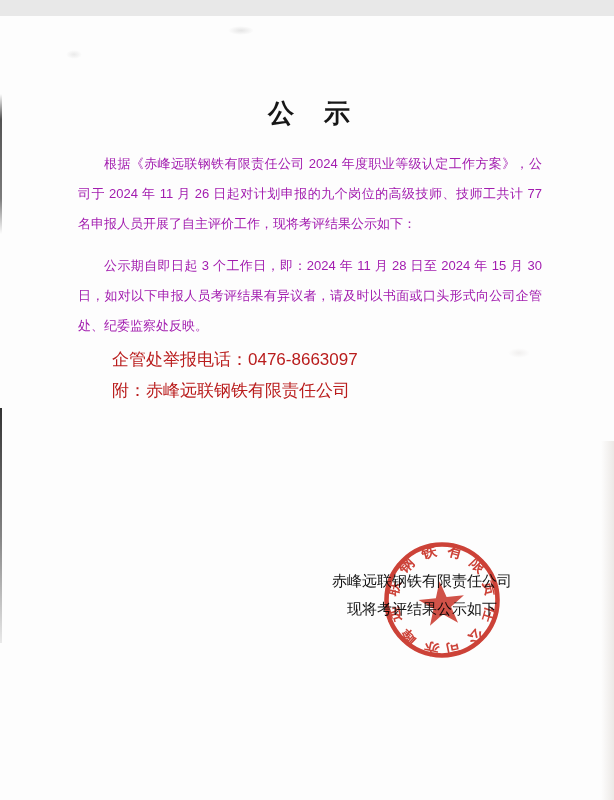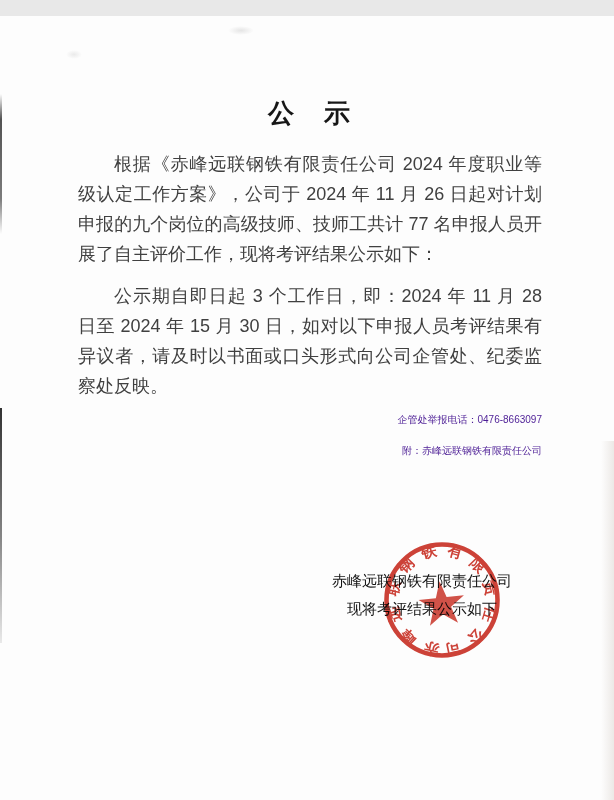--- a/index.html
+++ b/index.html
@@ -18,36 +18,35 @@
     margin: 83px 0 0 0;
     text-align: center;
     font-size: 26px;
     line-height: 29px;
     font-weight: bold;
     letter-spacing: 2px;
     color: #161616;
   }
   p.body {
     margin: 0;
-    font-size: 18px;
+    font-size: 13px;
     line-height: 30px;
     text-align: justify;
     text-justify: inter-ideograph;
     text-indent: 2em;
-    color: #404040;
+    color: #a21caf;
   }
   p.p1 { margin-top: 21px; }
   p.p2 { margin-top: 12px; }
   p.contact {
     margin: 0;
-    font-size: 10px;
+    font-size: 17px;
     line-height: 31px;
     text-indent: 2em;
-    color: #4c1d95;
-    text-align: right;
+    color: #b91c1c;
   }
   p.c1 { margin-top: 3px; }
   .signature {
     position: absolute;
     left: 310px;
     top: 551px;
     width: 224px;
     text-align: center;
     font-size: 15px;
     line-height: 27.5px;

